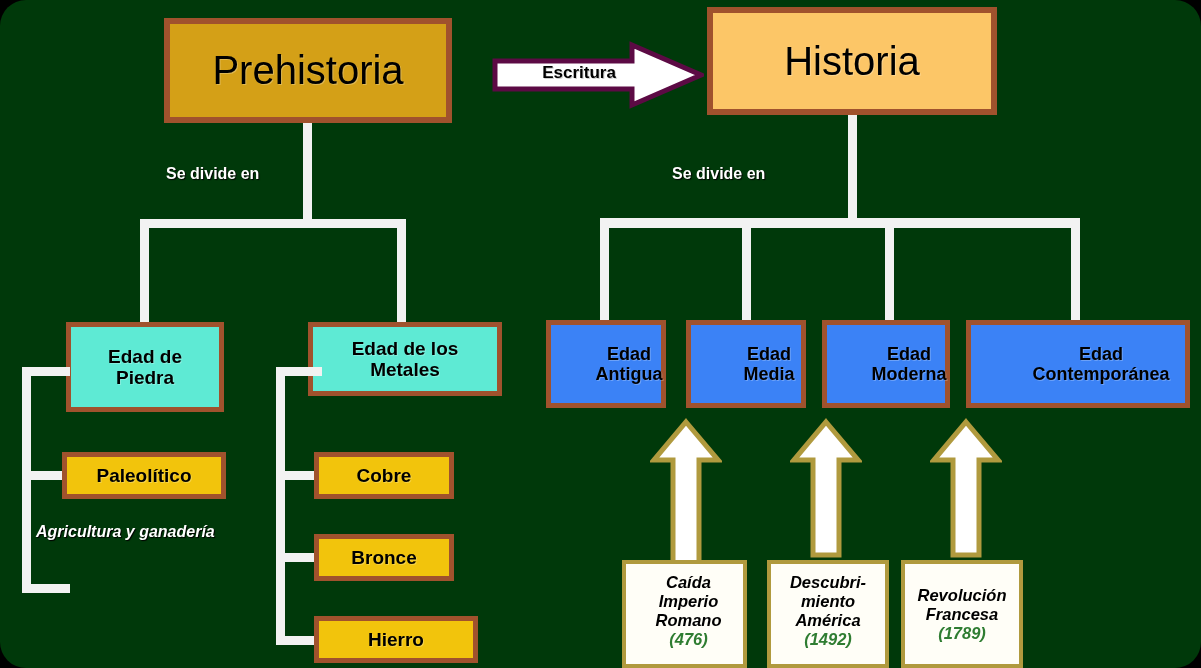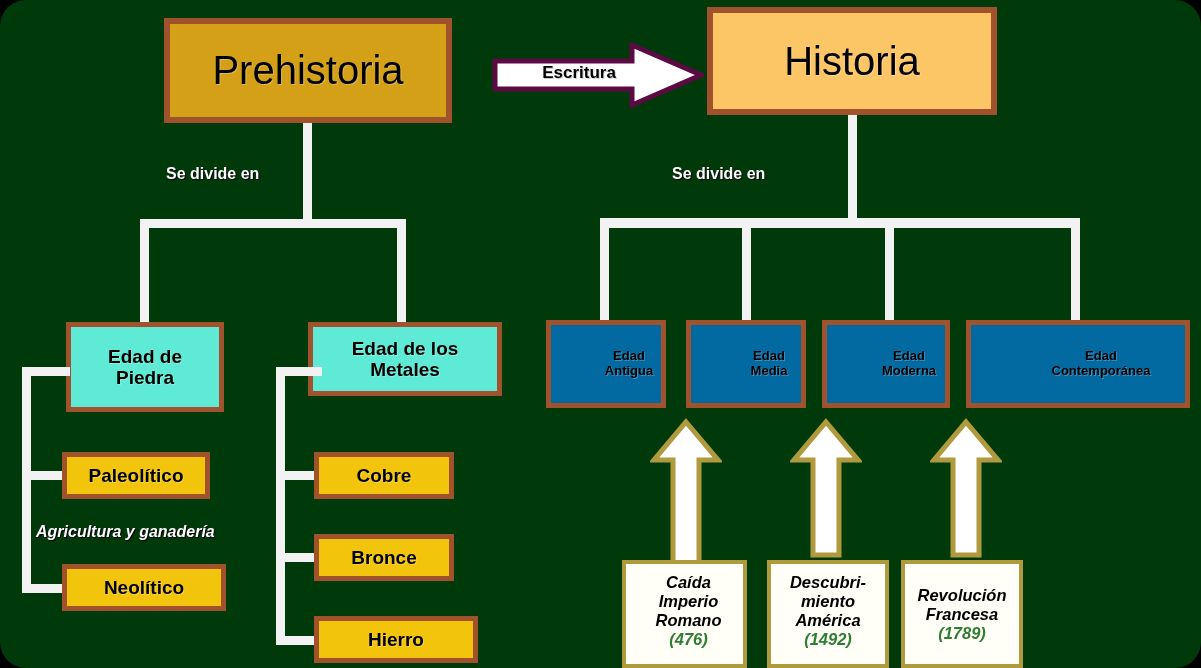--- a/index.html
+++ b/index.html
@@ -16,21 +16,21 @@
        text-align:center;font-weight:bold;color:#000;line-height:1.12;
        text-shadow:1px 1px 0 rgba(255,255,255,.25);}
   .box span{display:block;}
 
   .title-box{font-size:40px;font-weight:normal;border-width:6px;}
   .b-prehistoria{background:#d4a017;}
   .b-historia{background:#fcc667;}
 
   .lvl2{background:#5eead4;font-size:19px;}
   .sub{background:#f2c40c;font-size:19px;}
-  .green{background:#0369a1;font-size:13px;padding-left:46px;}
+  .green{background:#3b82f6;font-size:18px;padding-left:46px;}
 
   
   .ln{position:absolute;background:#f2f2f2;}
 
   
   .lbl{position:absolute;color:#fff;font-weight:bold;font-size:16px;
        text-shadow:1px 1px 1px #000;white-space:nowrap;}
   .lbl-it{position:absolute;color:#fff;font-weight:bold;font-style:italic;
        font-size:16px;text-shadow:1px 1px 1px #000;white-space:nowrap;}
 
@@ -94,29 +94,26 @@
       <span>Edad de los</span>
       <span>Metales</span>
     </div>
   </div>
 
   <div class="ln" style="left:22px;top:367px;width:9px;height:226px;"></div>
   <div class="ln" style="left:22px;top:367px;width:48px;height:9px;"></div>
   <div class="ln" style="left:22px;top:471px;width:48px;height:9px;"></div>
   <div class="ln" style="left:22px;top:584px;width:48px;height:9px;"></div>
 
-  <div class="box sub" style="left:62px;top:452px;width:148px;height:47px;">
+  <div class="box sub" style="left:62px;top:452px;width:164px;height:47px;">
     <span>Paleolítico</span>
   </div>
 
   <div class="lbl-it" style="left:36px;top:523px;">Agricultura y ganadería</div>
 
-  <div class="box sub" style="left:62px;top:564px;width:164px;height:47px;">
-    <span>Neolítico</span>
-  </div>
 
   <div class="ln" style="left:276px;top:367px;width:9px;height:278px;"></div>
   <div class="ln" style="left:276px;top:367px;width:46px;height:9px;"></div>
   <div class="ln" style="left:276px;top:471px;width:46px;height:9px;"></div>
   <div class="ln" style="left:276px;top:553px;width:46px;height:9px;"></div>
   <div class="ln" style="left:276px;top:636px;width:46px;height:9px;"></div>
 
   <div class="box sub" style="left:314px;top:534px;width:140px;height:47px;">
     <span>Bronce</span>
   </div>

